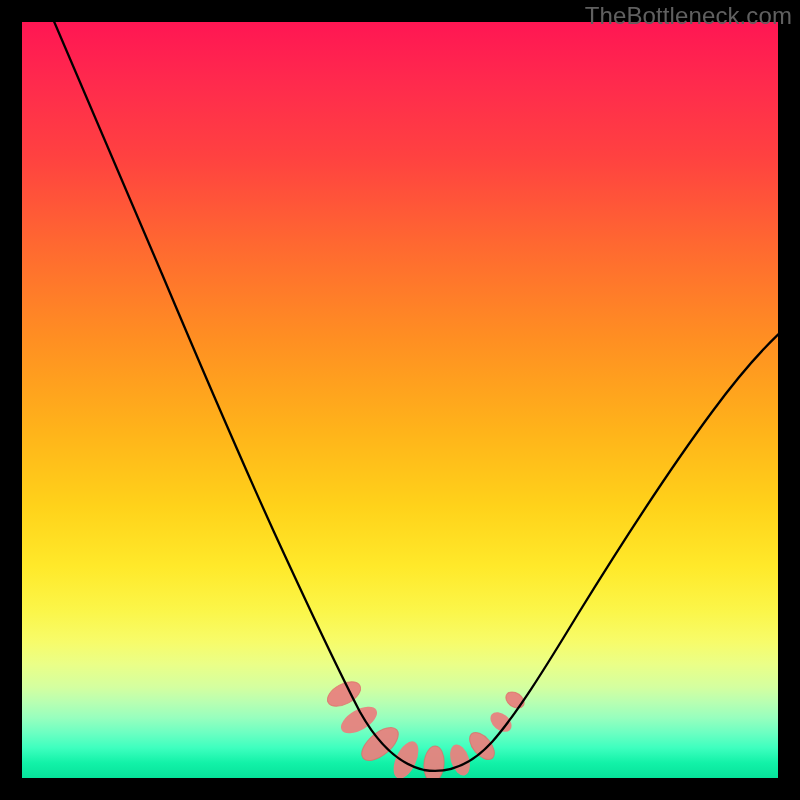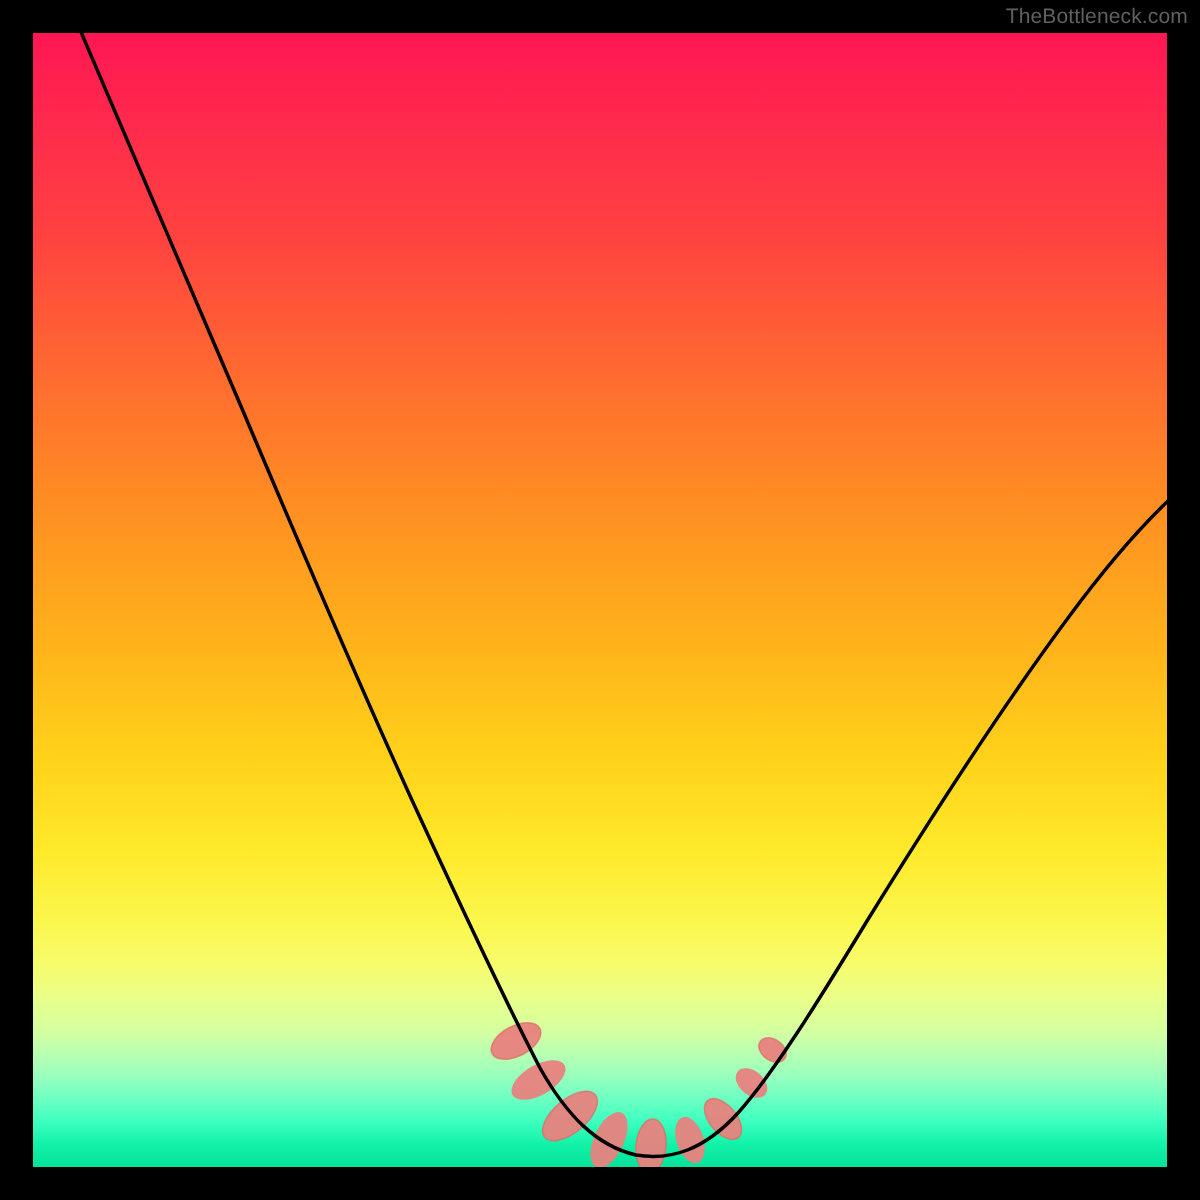--- a/index.html
+++ b/index.html
@@ -78,21 +78,21 @@
     fill: none;
     stroke: #de6a65;
     stroke-width: 1;
     opacity: 0.7;
   }
 
   .watermark {
     position: absolute;
     top: 2px;
     right: 8px;
-    font-size: 14px;
+    font-size: 24px;
     color: #606060;
     font-weight: 500;
     letter-spacing: 0.1px;
   }
 </style>
 </head>
 <body>
 
 <div class="frame">
 

